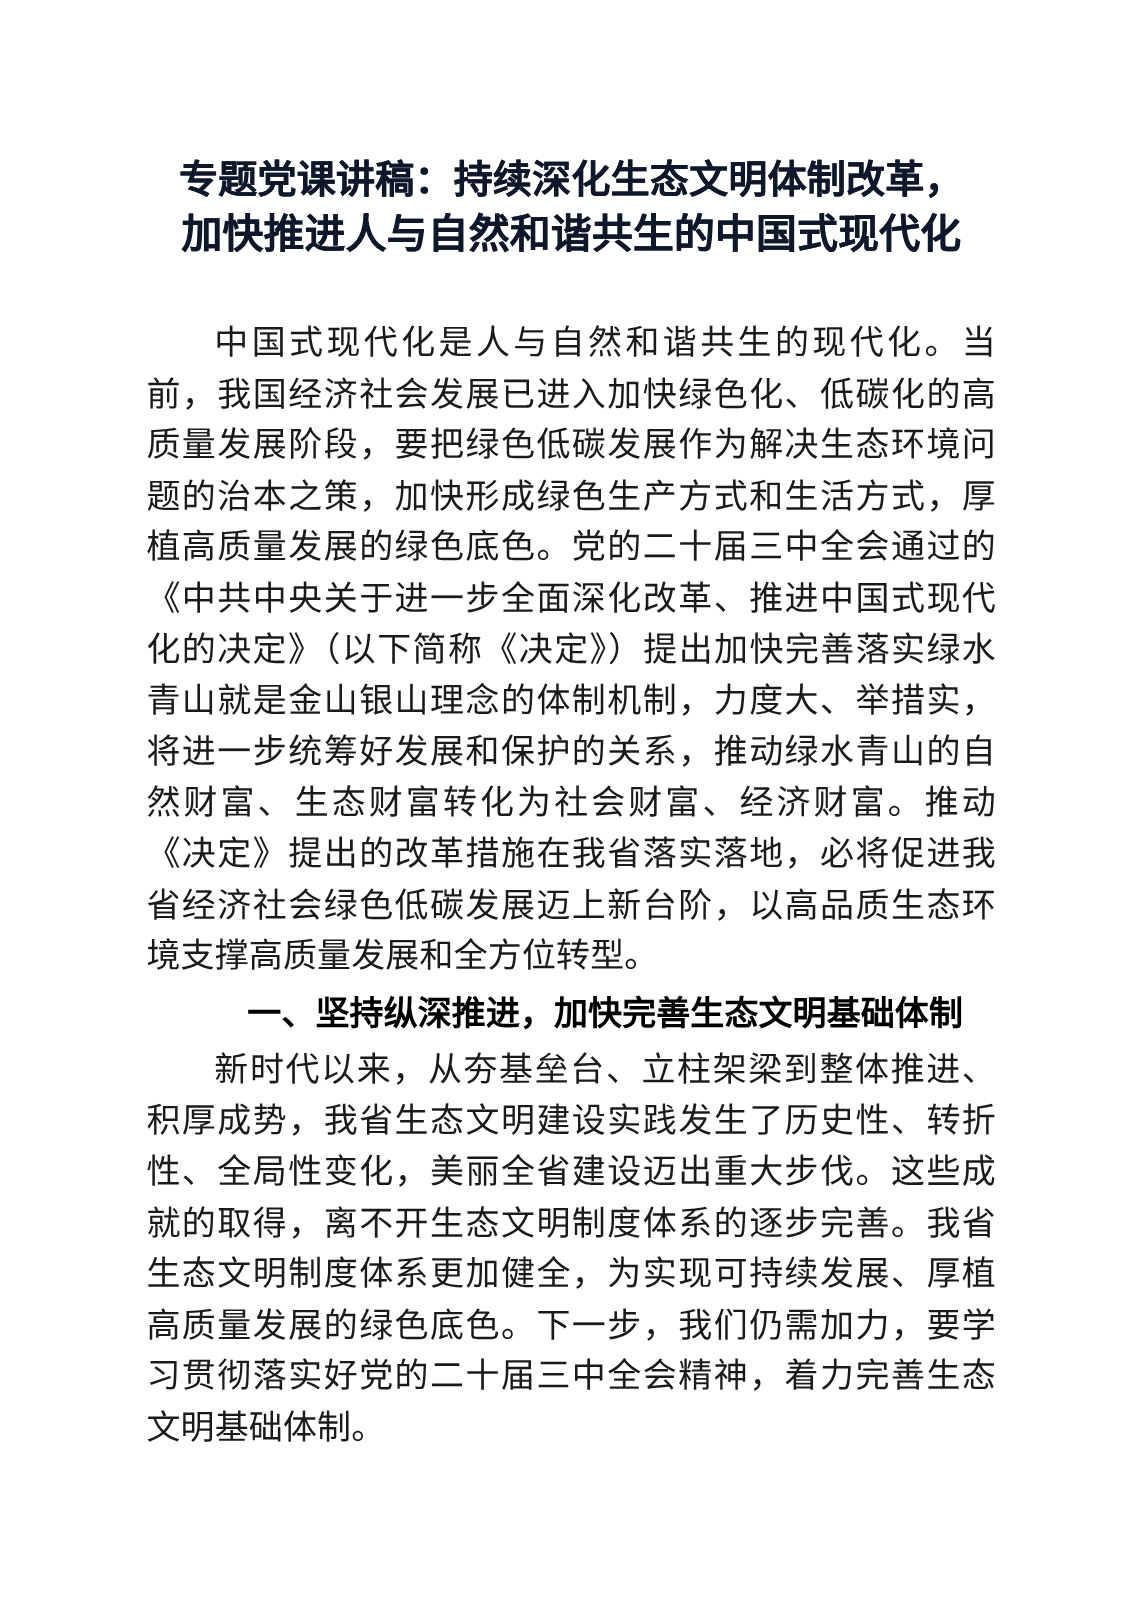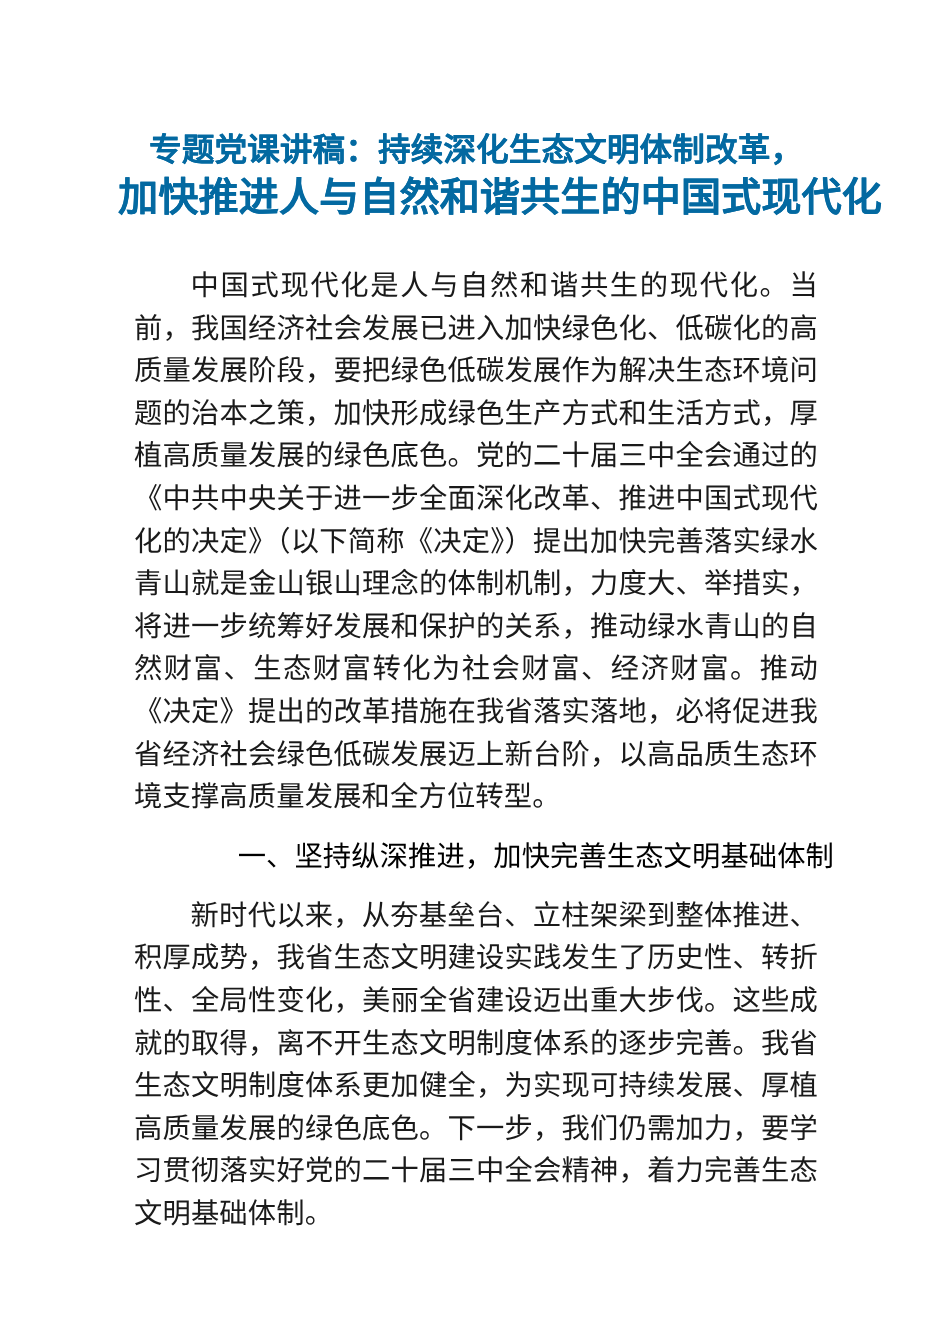--- a/index.html
+++ b/index.html
@@ -29,35 +29,35 @@
   
   .doc-title {
     margin: 0;
     padding: 0;
     padding-top: 126px;
     text-align: center;
     font-family: "DejaVu Serif", "Liberation Serif", serif;
     font-weight: 700;
     font-size: 32.5px;
     line-height: 47px;
-    color: #0369a1;
+    color: #0f172a;
     letter-spacing: 0.2px;
     text-shadow: 0.35px 0 0 currentColor;
   }
   .doc-title .title-line {
     display: block;
     white-space: nowrap;
   }
   .doc-title .title-line-2 {
-    font-size: 40px;
+    font-size: 34px;
   }
 
   
   .para {
-    margin: 16px;
+    margin: 4px;
     padding: 0;
     font-family: "DejaVu Sans", "Liberation Sans", sans-serif;
     font-weight: 400;
     font-size: 28.3px;
     line-height: 42.6px;
     color: #1a1a1a;
     text-align: justify;
     text-align-last: left;
     text-indent: 2em;
     text-justify: inter-character;
@@ -67,26 +67,26 @@
 
   .para-first {
     margin-top: 45px;
   }
 
   
   .section-heading {
     margin: 0;
     padding: 0;
     font-family: "DejaVu Sans", "Liberation Sans", sans-serif;
-    font-weight: 400;
+    font-weight: 700;
     font-size: 28.3px;
     line-height: 44px;
     color: #000000;
     text-indent: 2em;
-    text-align: right;
+    text-align: center;
     white-space: nowrap;
     letter-spacing: 0.1px;
   }
 </style>
 </head>
 <body>
 
 <div class="page">
   <div class="page-body">
 

